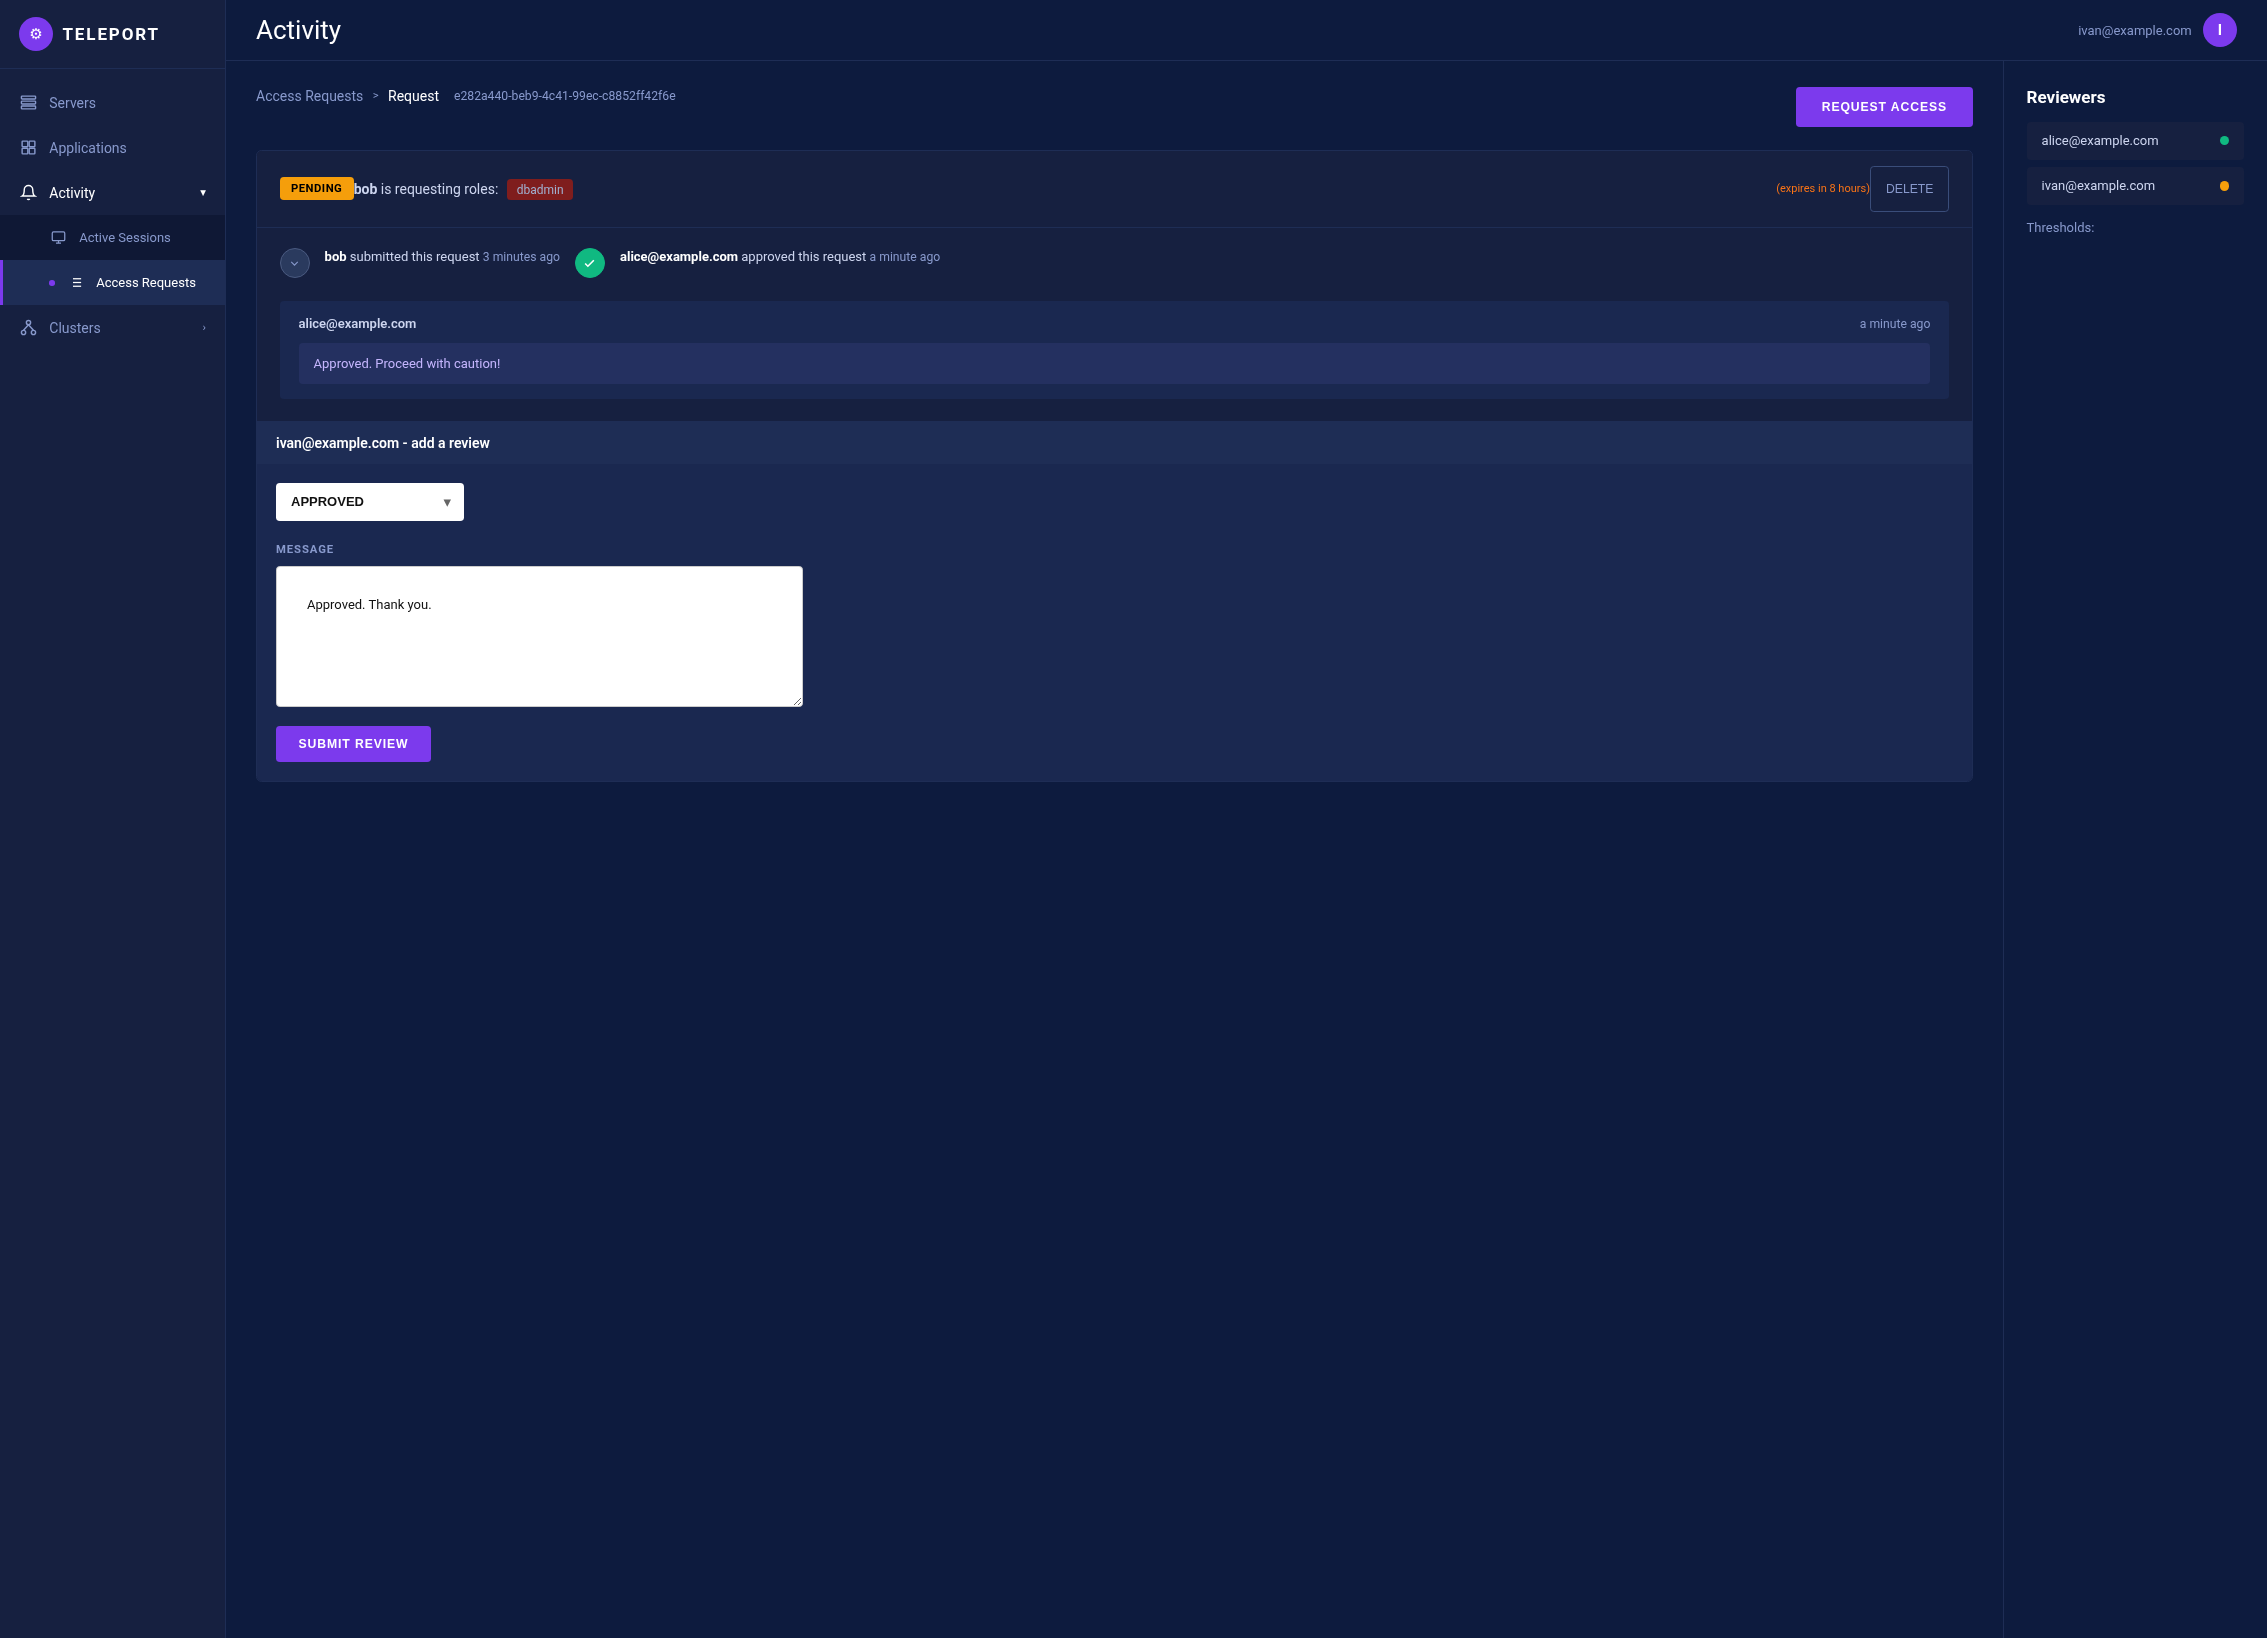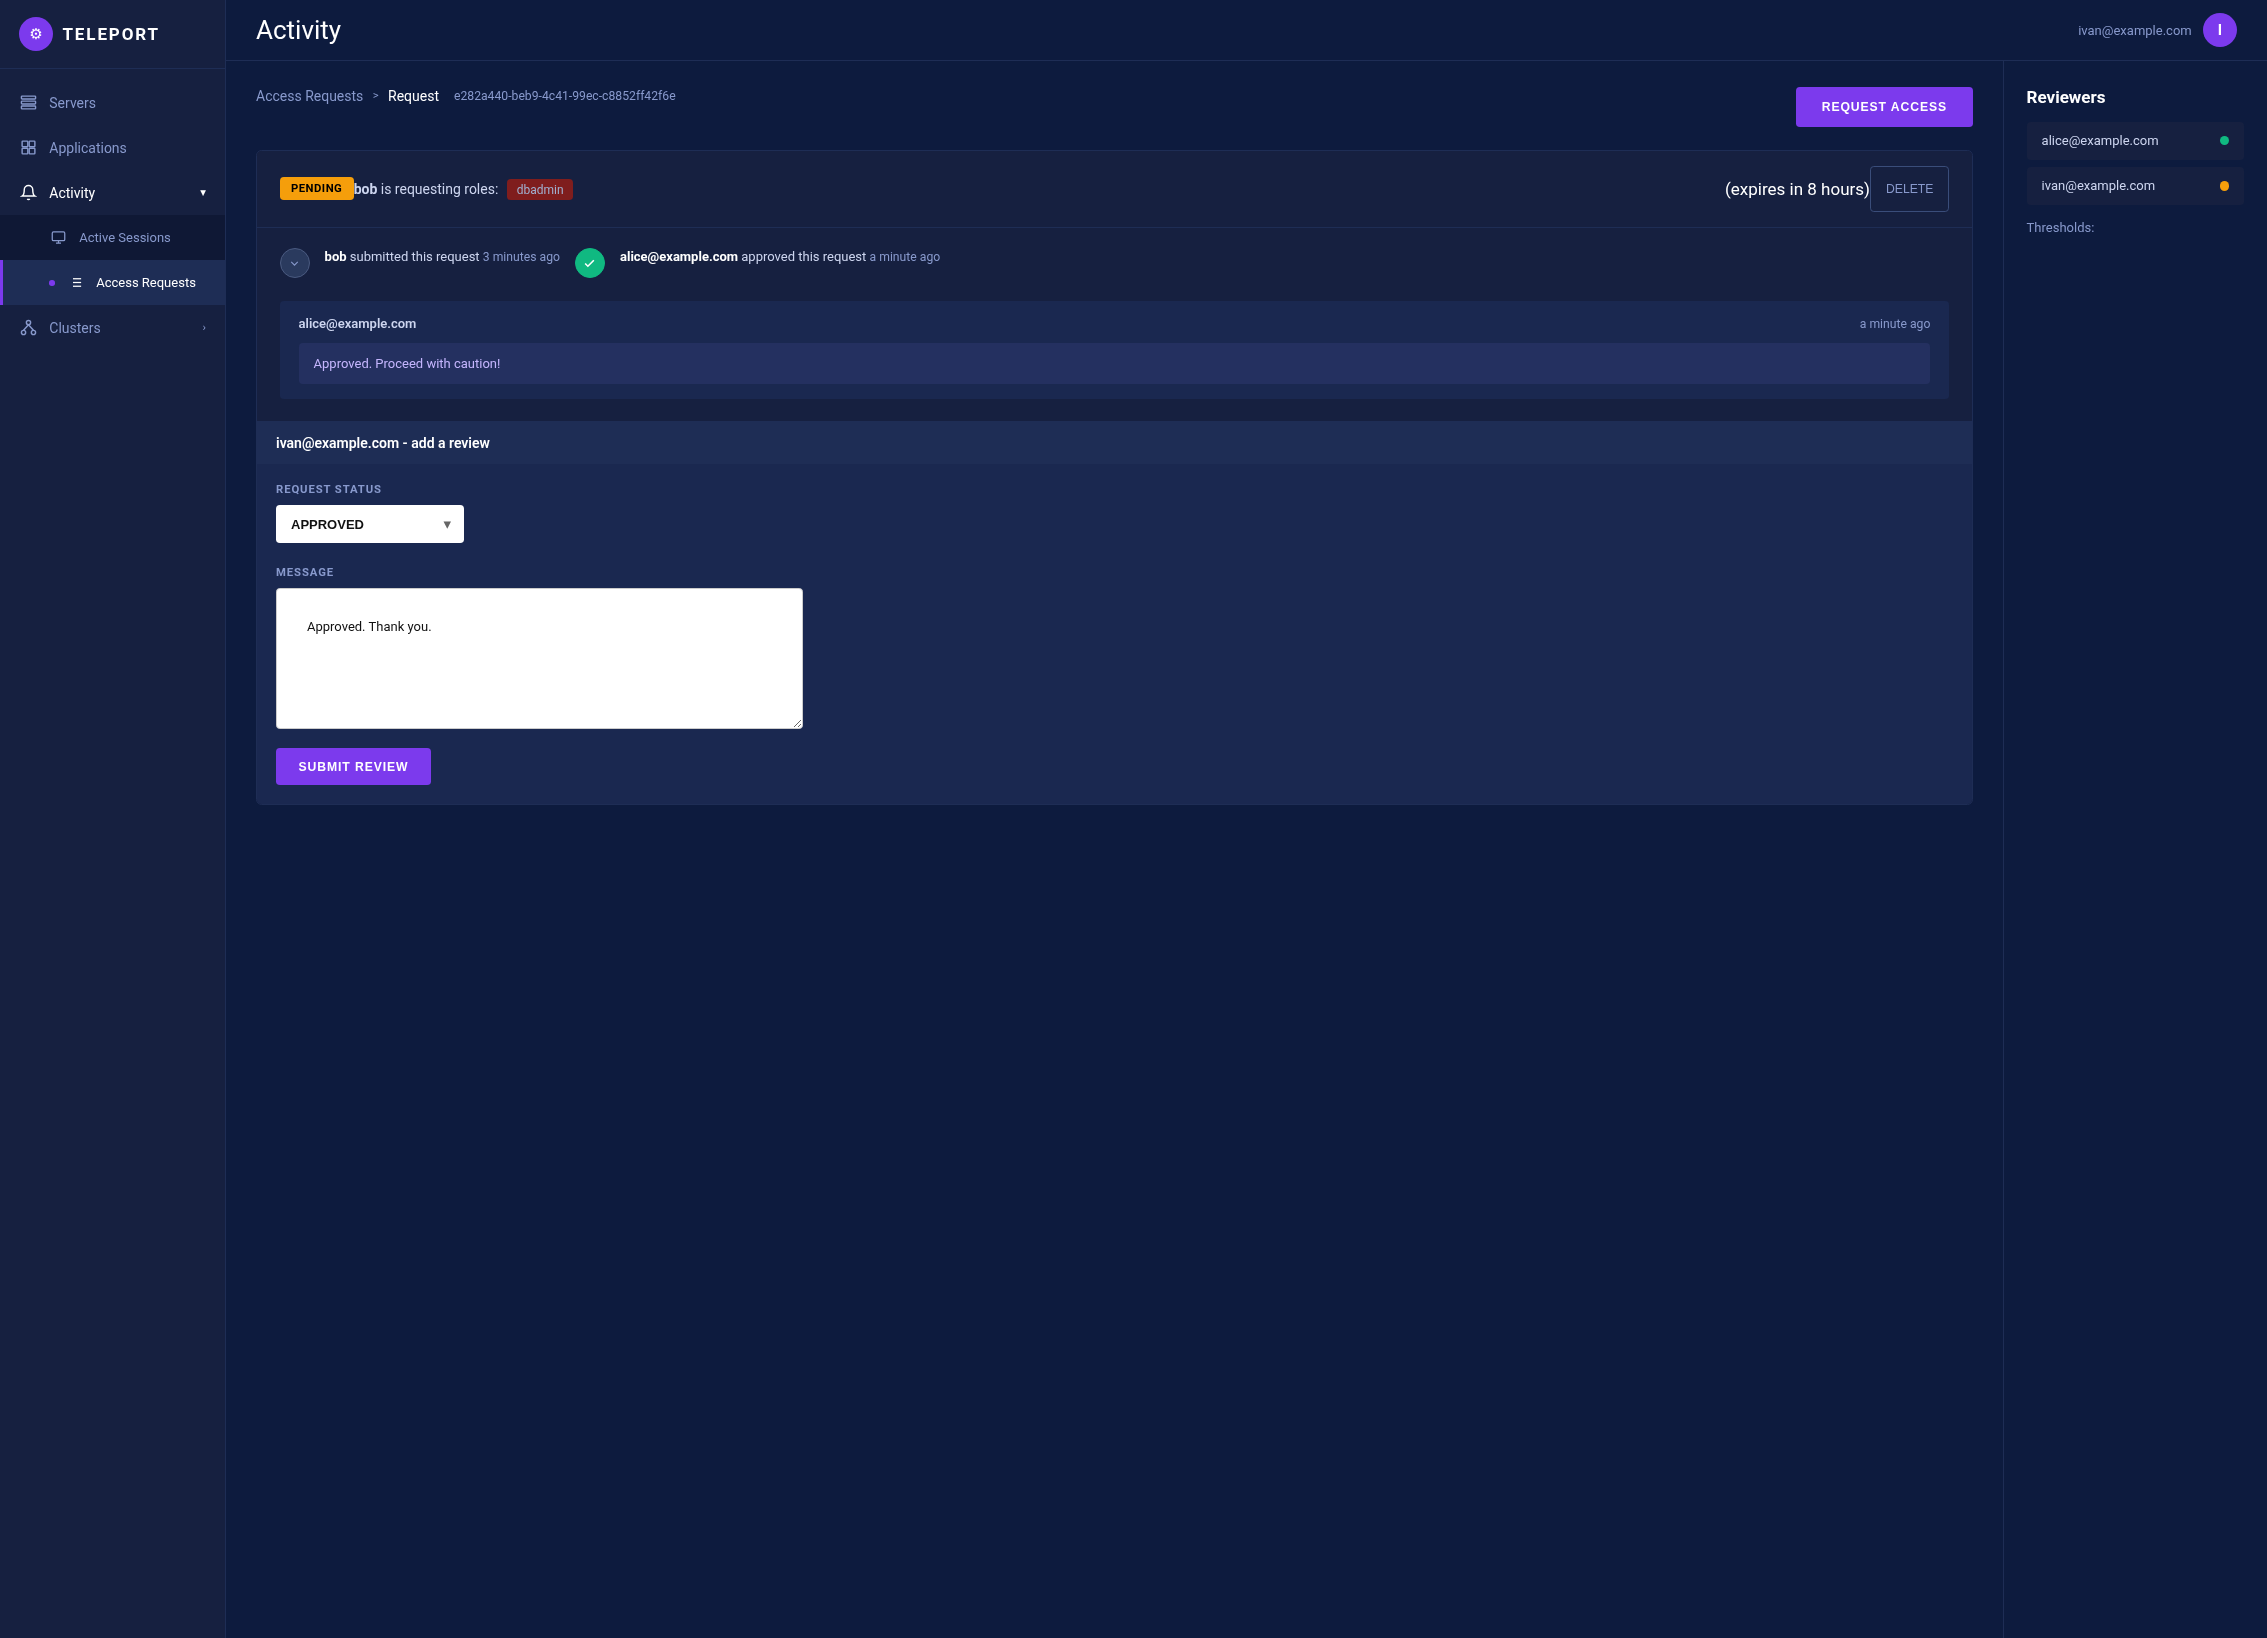--- a/index.html
+++ b/index.html
@@ -220,22 +220,22 @@
     }
     .role-badge {
       background: #7f1d1d;
       color: #a0b0d0;
       padding: 3.8px 9.4px;
       border-radius: 3.8px;
       font-size: 12px;
       margin-left: 5.6px;
     }
     .expiry-text {
-      color: #ffffff;
-      font-size: 17px;
+      color: #f97316;
+      font-size: 11px;
     }
     .delete-btn {
       background: transparent;
       border: 0.9px solid #3a4d7a;
       color: #8899cc;
       padding: 15px 15px;
       font-size: 12.2px;
       cursor: pointer;
       border-radius: 3.8px;
     }
@@ -606,21 +606,20 @@
               <span class="reviewer-name">alice@example.com</span>
               <span class="review-time">a minute ago</span>
             </div>
             <div class="review-message">Approved. Proceed with caution!</div>
           </div>
         </div>
 
         <div class="add-review">
           <div class="add-review-header">ivan@example.com - add a review</div>
           <div class="add-review-body">
-            <label class="form-label">REQUEST STATUS</label>
             <div class="select-wrapper">
               <select class="status-select">
                 <option>APPROVED</option>
                 <option>DENIED</option>
                 <option>PENDING</option>
               </select>
             </div>
             <div style="margin-top: 3.8px;">
               <label class="form-label">MESSAGE</label>
               <textarea class="message-textarea" style="">Approved. Thank you.</textarea>

